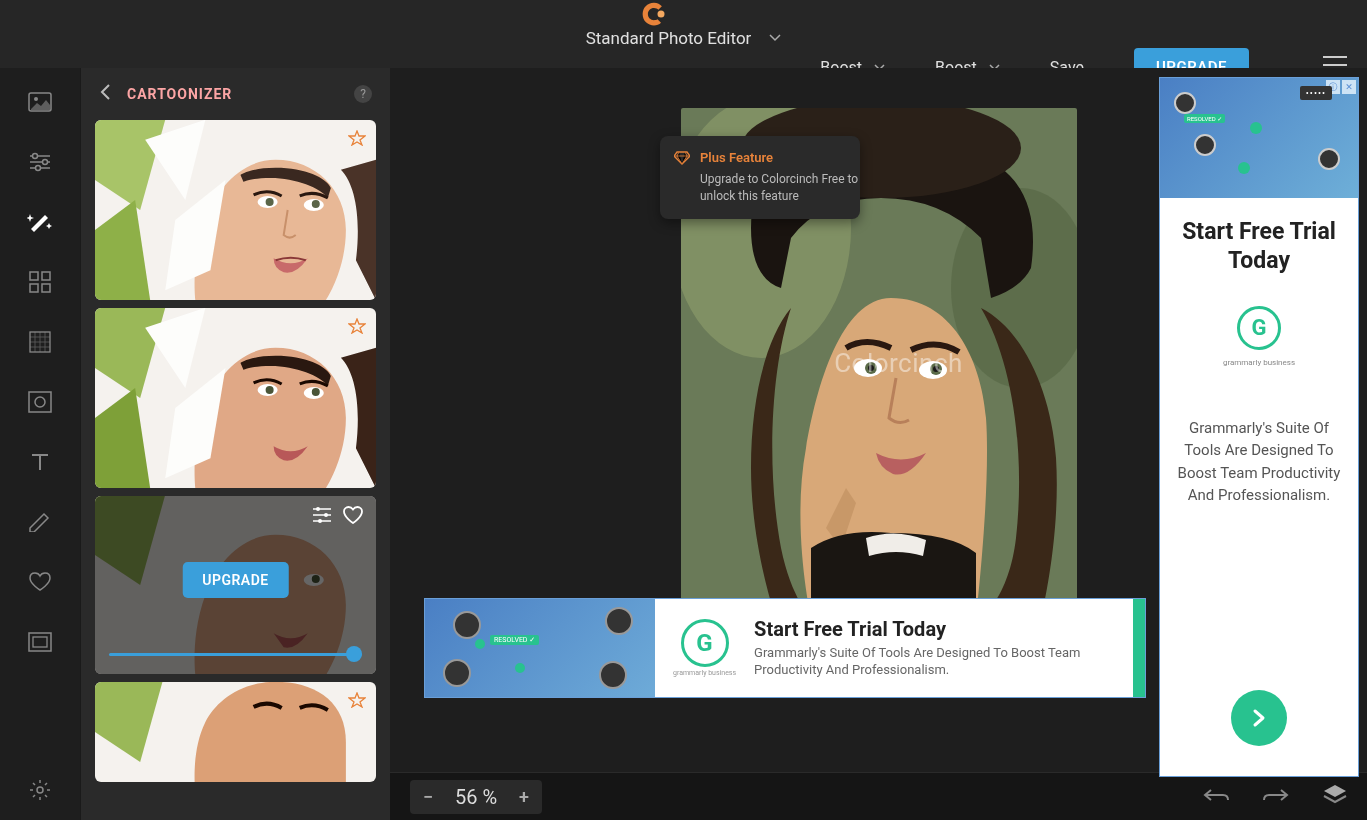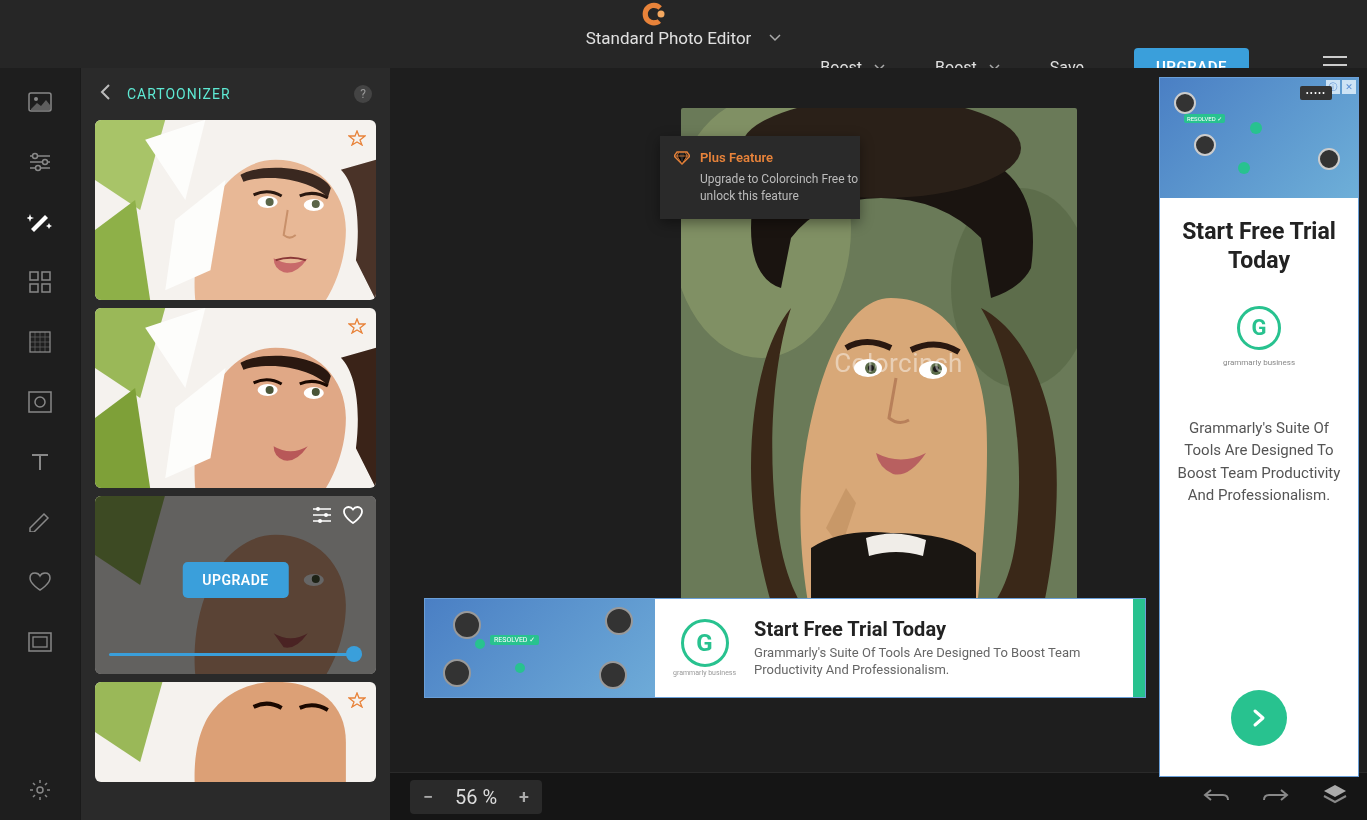--- a/index.html
+++ b/index.html
@@ -16,41 +16,41 @@
 .content { display: flex; height: 752px; }
 
 .icon-rail { width: 80px; background: #1e1e1e; display: flex; flex-direction: column; align-items: center; padding-top: 20px; gap: 32px; }
 .rail-item { width: 28px; height: 28px; display: flex; align-items: center; justify-content: center; cursor: pointer; color: #888; }
 .rail-item.active { color: #fff; }
 .rail-spacer { flex: 1; }
 
 .panel { width: 310px; background: #2a2a2a; display: flex; flex-direction: column; border-left: 1px solid #1a1a1a; }
 .panel-header { height: 52px; display: flex; align-items: center; padding: 0 18px; gap: 16px; }
 .back-arrow { color: #bbb; font-size: 18px; cursor: pointer; }
-.panel-title { color: #5eead4; font-size: 14px; letter-spacing: 1px; font-weight: 400; }
+.panel-title { color: #fca5a5; font-size: 14px; letter-spacing: 1px; font-weight: 700; }
 .help-icon { margin-left: auto; width: 18px; height: 18px; border-radius: 50%; background: #444; color: #999; font-size: 12px; display: flex; align-items: center; justify-content: center; cursor: pointer; }
 
 .filter-list { flex: 1; overflow-y: auto; padding: 0 14px 14px; display: flex; flex-direction: column; gap: 8px; }
 .filter-card { position: relative; height: 180px; border-radius: 6px; overflow: hidden; cursor: pointer; }
 .filter-card.selected { height: 178px; }
 .premium-badge { position: absolute; top: 10px; right: 10px; color: #e8833a; }
 .filter-card.selected .overlay-controls { position: absolute; top: 10px; right: 12px; display: flex; gap: 10px; }
 .overlay-controls .ctrl-icon { color: #fff; }
 .filter-card.selected .dim { position: absolute; inset: 0; background: rgba(0,0,0,0.6); }
 .inner-upgrade-btn { position: absolute; top: 66px; left: 50%; transform: translateX(-50%); background: #3a9fdb; color: #fff; padding: 10px 20px; border-radius: 5px; font-size: 14px; font-weight: 600; letter-spacing: 0.5px; }
 .slider-wrap { position: absolute; bottom: 12px; left: 14px; right: 14px; height: 16px; display: flex; align-items: center; }
 .slider-track { flex: 1; height: 3px; background: #3a9fdb; border-radius: 2px; }
 .slider-thumb { position: absolute; right: 0; width: 16px; height: 16px; border-radius: 50%; background: #3a9fdb; }
 
 .canvas-area { flex: 1; background: #1e1e1e; position: relative; display: flex; flex-direction: column; }
 .canvas-stage { flex: 1; position: relative; display: flex; align-items: flex-start; justify-content: center; padding-top: 40px; }
 .main-image { width: 396px; height: 510px; position: relative; border-radius: 2px; overflow: hidden; }
 .watermark { position: absolute; top: 50%; left: 50%; transform: translate(-50%, -50%); color: rgba(255,255,255,0.45); font-size: 26px; font-weight: 400; letter-spacing: 0.5px; margin-left: 20px; }
 
-.tooltip { position: absolute; top: 68px; left: 270px; background: #2a2a2a; border-radius: 0; padding: 14px 0 14px 40px; width: 200px; box-shadow: 0 4px 12px rgba(0,0,0,0.4); }
+.tooltip { position: absolute; top: 68px; left: 270px; background: #2a2a2a; border-radius: 8px; padding: 14px 0 14px 40px; width: 200px; box-shadow: 0 4px 12px rgba(0,0,0,0.4); }
 .tooltip-icon { position: absolute; left: 14px; top: 14px; color: #e8833a; }
 .tooltip-title { color: #e8833a; font-size: 13px; font-weight: 600; margin-bottom: 6px; }
 .tooltip-body { color: #bbb; font-size: 12px; line-height: 1.4; }
 
 .banner-ad { position: absolute; bottom: 74px; left: 34px; width: 722px; height: 100px; background: linear-gradient(135deg, #5a8fd4, #7eb8e8); display: flex; align-items: stretch; border: 1px solid #6a9fd8; }
 .banner-graphic { width: 230px; position: relative; background: linear-gradient(135deg, #4a7fc4, #6eabd8); }
 .banner-circle { position: absolute; width: 28px; height: 28px; border-radius: 50%; background: #333; border: 2px solid #999; }
 .banner-body { flex: 1; background: #fff; display: flex; align-items: center; padding: 0 18px; gap: 18px; }
 .g-logo { width: 48px; height: 48px; border-radius: 50%; border: 3px solid #28c28f; display: flex; align-items: center; justify-content: center; color: #28c28f; font-size: 24px; font-weight: 700; }
 .banner-text { flex: 1; }

